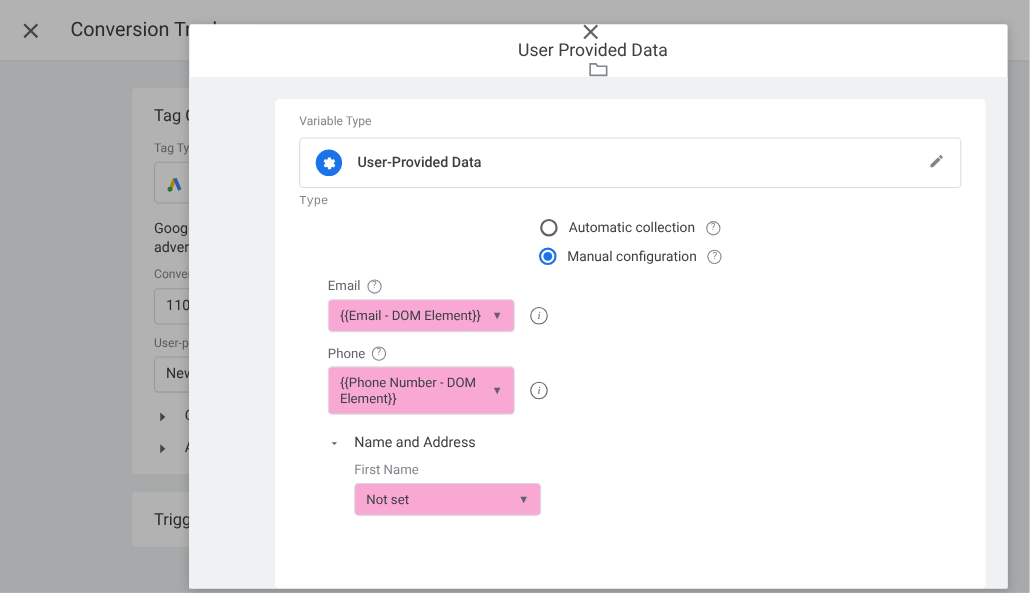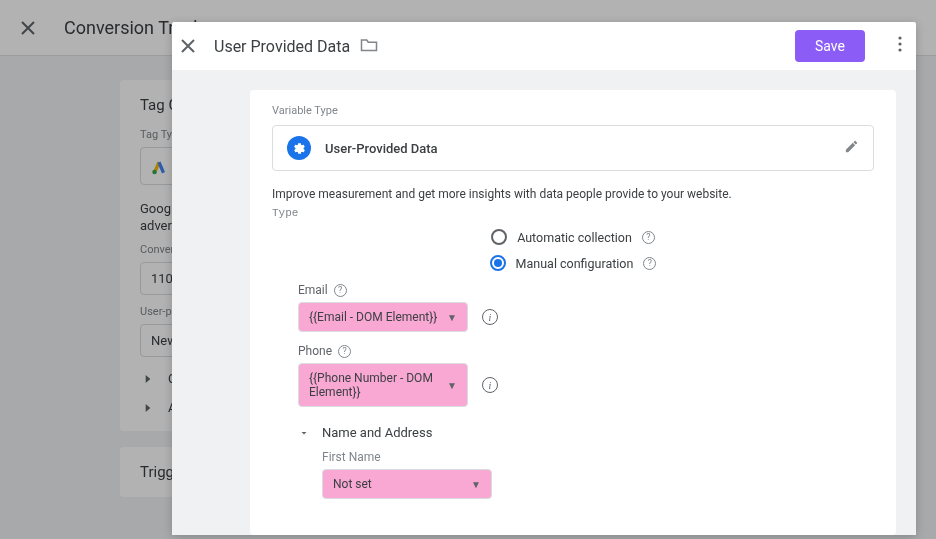--- a/index.html
+++ b/index.html
@@ -134,20 +134,21 @@
       box-shadow: 0 2px 10px rgba(0,0,0,0.2);
       border-radius: 2px;
       display: flex;
       flex-direction: column;
     }
     .modal-header {
       height: 48px;
       display: flex;
       align-items: center;
       padding: 0 4px;
+      flex-direction: column;
     }
     .modal-close {
       width: 24px;
       height: 24px;
       color: #5f6368;
       display: flex;
       align-items: center;
       justify-content: center;
       margin-right: 14px;
     }
@@ -441,21 +442,20 @@
               </svg>
           </div>
           <div class="var-type-name">User-Provided Data</div>
           <span class="pencil">
             <svg width="15" height="15" viewBox="0 0 24 24">
                 <path fill="#80868b" d="M3 17.25V21h3.75L17.81 9.94l-3.75-3.75L3 17.25zM20.71 7.04c.39-.39.39-1.02 0-1.41l-2.34-2.34c-.39-.39-1.02-.39-1.41 0l-1.83 1.83 3.75 3.75 1.83-1.83z"></path>
               </svg>
           </span>
         </div>
 
-        <div class="info-text">Improve measurement and get more insights with data people provide to your website.</div>
         <div class="type-label">Type</div>
 
         <div class="radio-row">
           <div class="radio"></div>
           <span class="radio-label">Automatic collection</span>
           <span class="help-icon">?</span>
         </div>
         <div class="radio-row">
           <div class="radio selected"></div>
           <span class="radio-label">Manual configuration</span>

